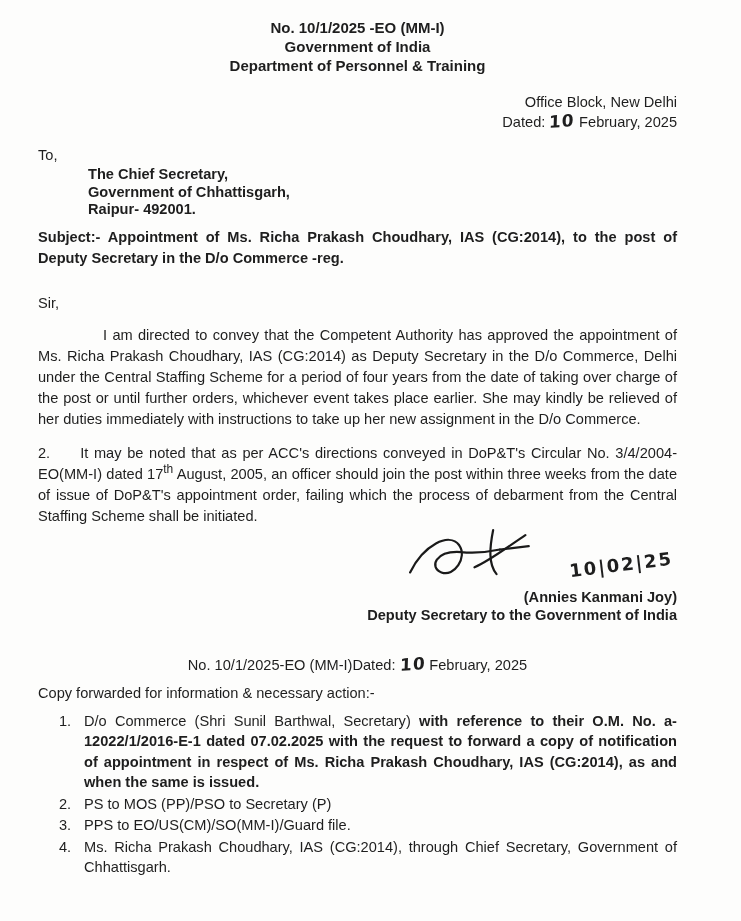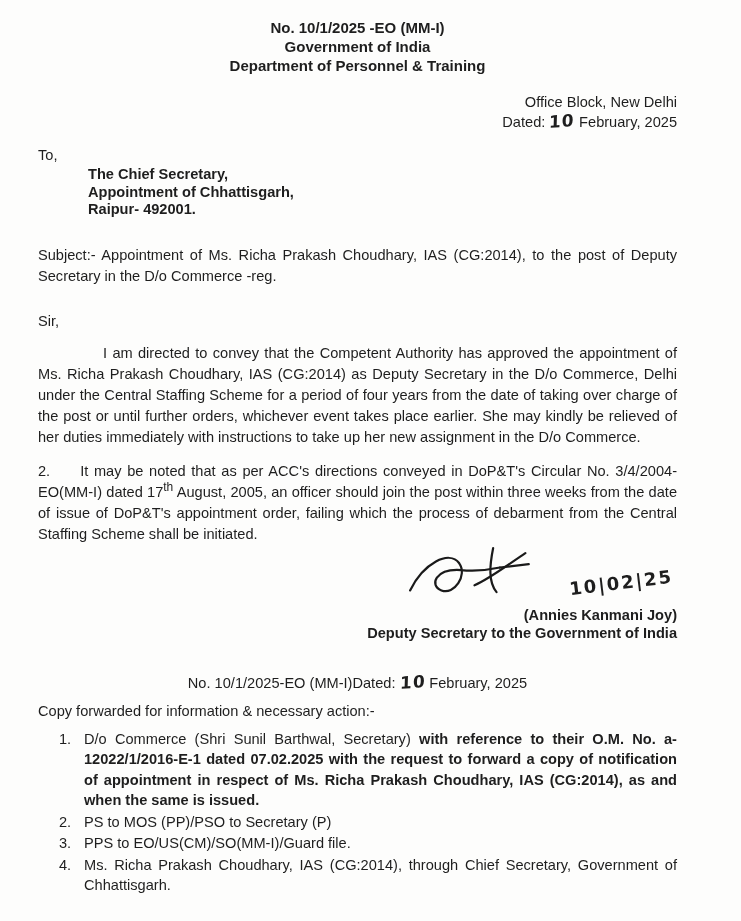--- a/index.html
+++ b/index.html
@@ -13,21 +13,21 @@
   .letterhead{text-align:center;font-weight:bold;font-size:15px;line-height:19px;}
   .place-date{text-align:right;margin-top:18px;line-height:18px;}
   .dated-line{margin-top:1px;}
   .handwrite{
     display:inline-block;font-size:17px;font-weight:bold;
     transform:rotate(-4deg) skewX(-6deg);letter-spacing:1px;
     font-family:"DejaVu Sans",sans-serif;
   }
   .to-label{margin-top:14px;}
   .recipient{margin-left:50px;font-weight:bold;line-height:17.5px;}
-  .subject{margin-top:26px;font-weight:normal;text-align:justify;}
+  .subject{margin-top:8px;font-weight:bold;text-align:justify;}
   .salutation{margin-top:24px;}
   .para1{margin-top:11px;text-align:justify;text-indent:65px;}
   .para2{margin-top:13px;text-align:justify;}
   .numgap{display:inline-block;width:30px;}
   sup{font-size:12px;line-height:0;}
   .sig-block{text-align:right;margin-top:0;}
   .sig-row{display:inline-flex;align-items:flex-end;margin-right:4px;}
   .sig-svg{display:block;}
   .sig-date{
     display:inline-block;font-size:18px;font-weight:bold;
@@ -60,21 +60,21 @@
     <div class="dated-line">
       <span>Dated:</span>
       <span class="handwrite">10</span>
       <span>February, 2025</span>
     </div>
   </div>
 
   <div class="to-label">To,</div>
   <div class="recipient">
     <div>The Chief Secretary,</div>
-    <div>Appointment of Chhattisgarh,</div>
+    <div>Government of Chhattisgarh,</div>
     <div>Raipur- 492001.</div>
   </div>
 
   <div class="subject">Subject:- Appointment of Ms. Richa Prakash Choudhary, IAS (CG:2014), to the post of Deputy Secretary in the D/o Commerce  -reg.</div>
 
   <div class="salutation">Sir,</div>
 
   <div class="para1">I am directed to convey that the Competent Authority has approved the appointment of Ms. Richa Prakash Choudhary, IAS (CG:2014) as Deputy Secretary in the D/o Commerce, Delhi under the Central Staffing Scheme for a period of four years from the date of taking over charge of the post or until further orders, whichever event takes place earlier. She may kindly be relieved of her duties immediately with instructions to take up her new assignment in the D/o Commerce.</div>
 
   <div class="para2">

